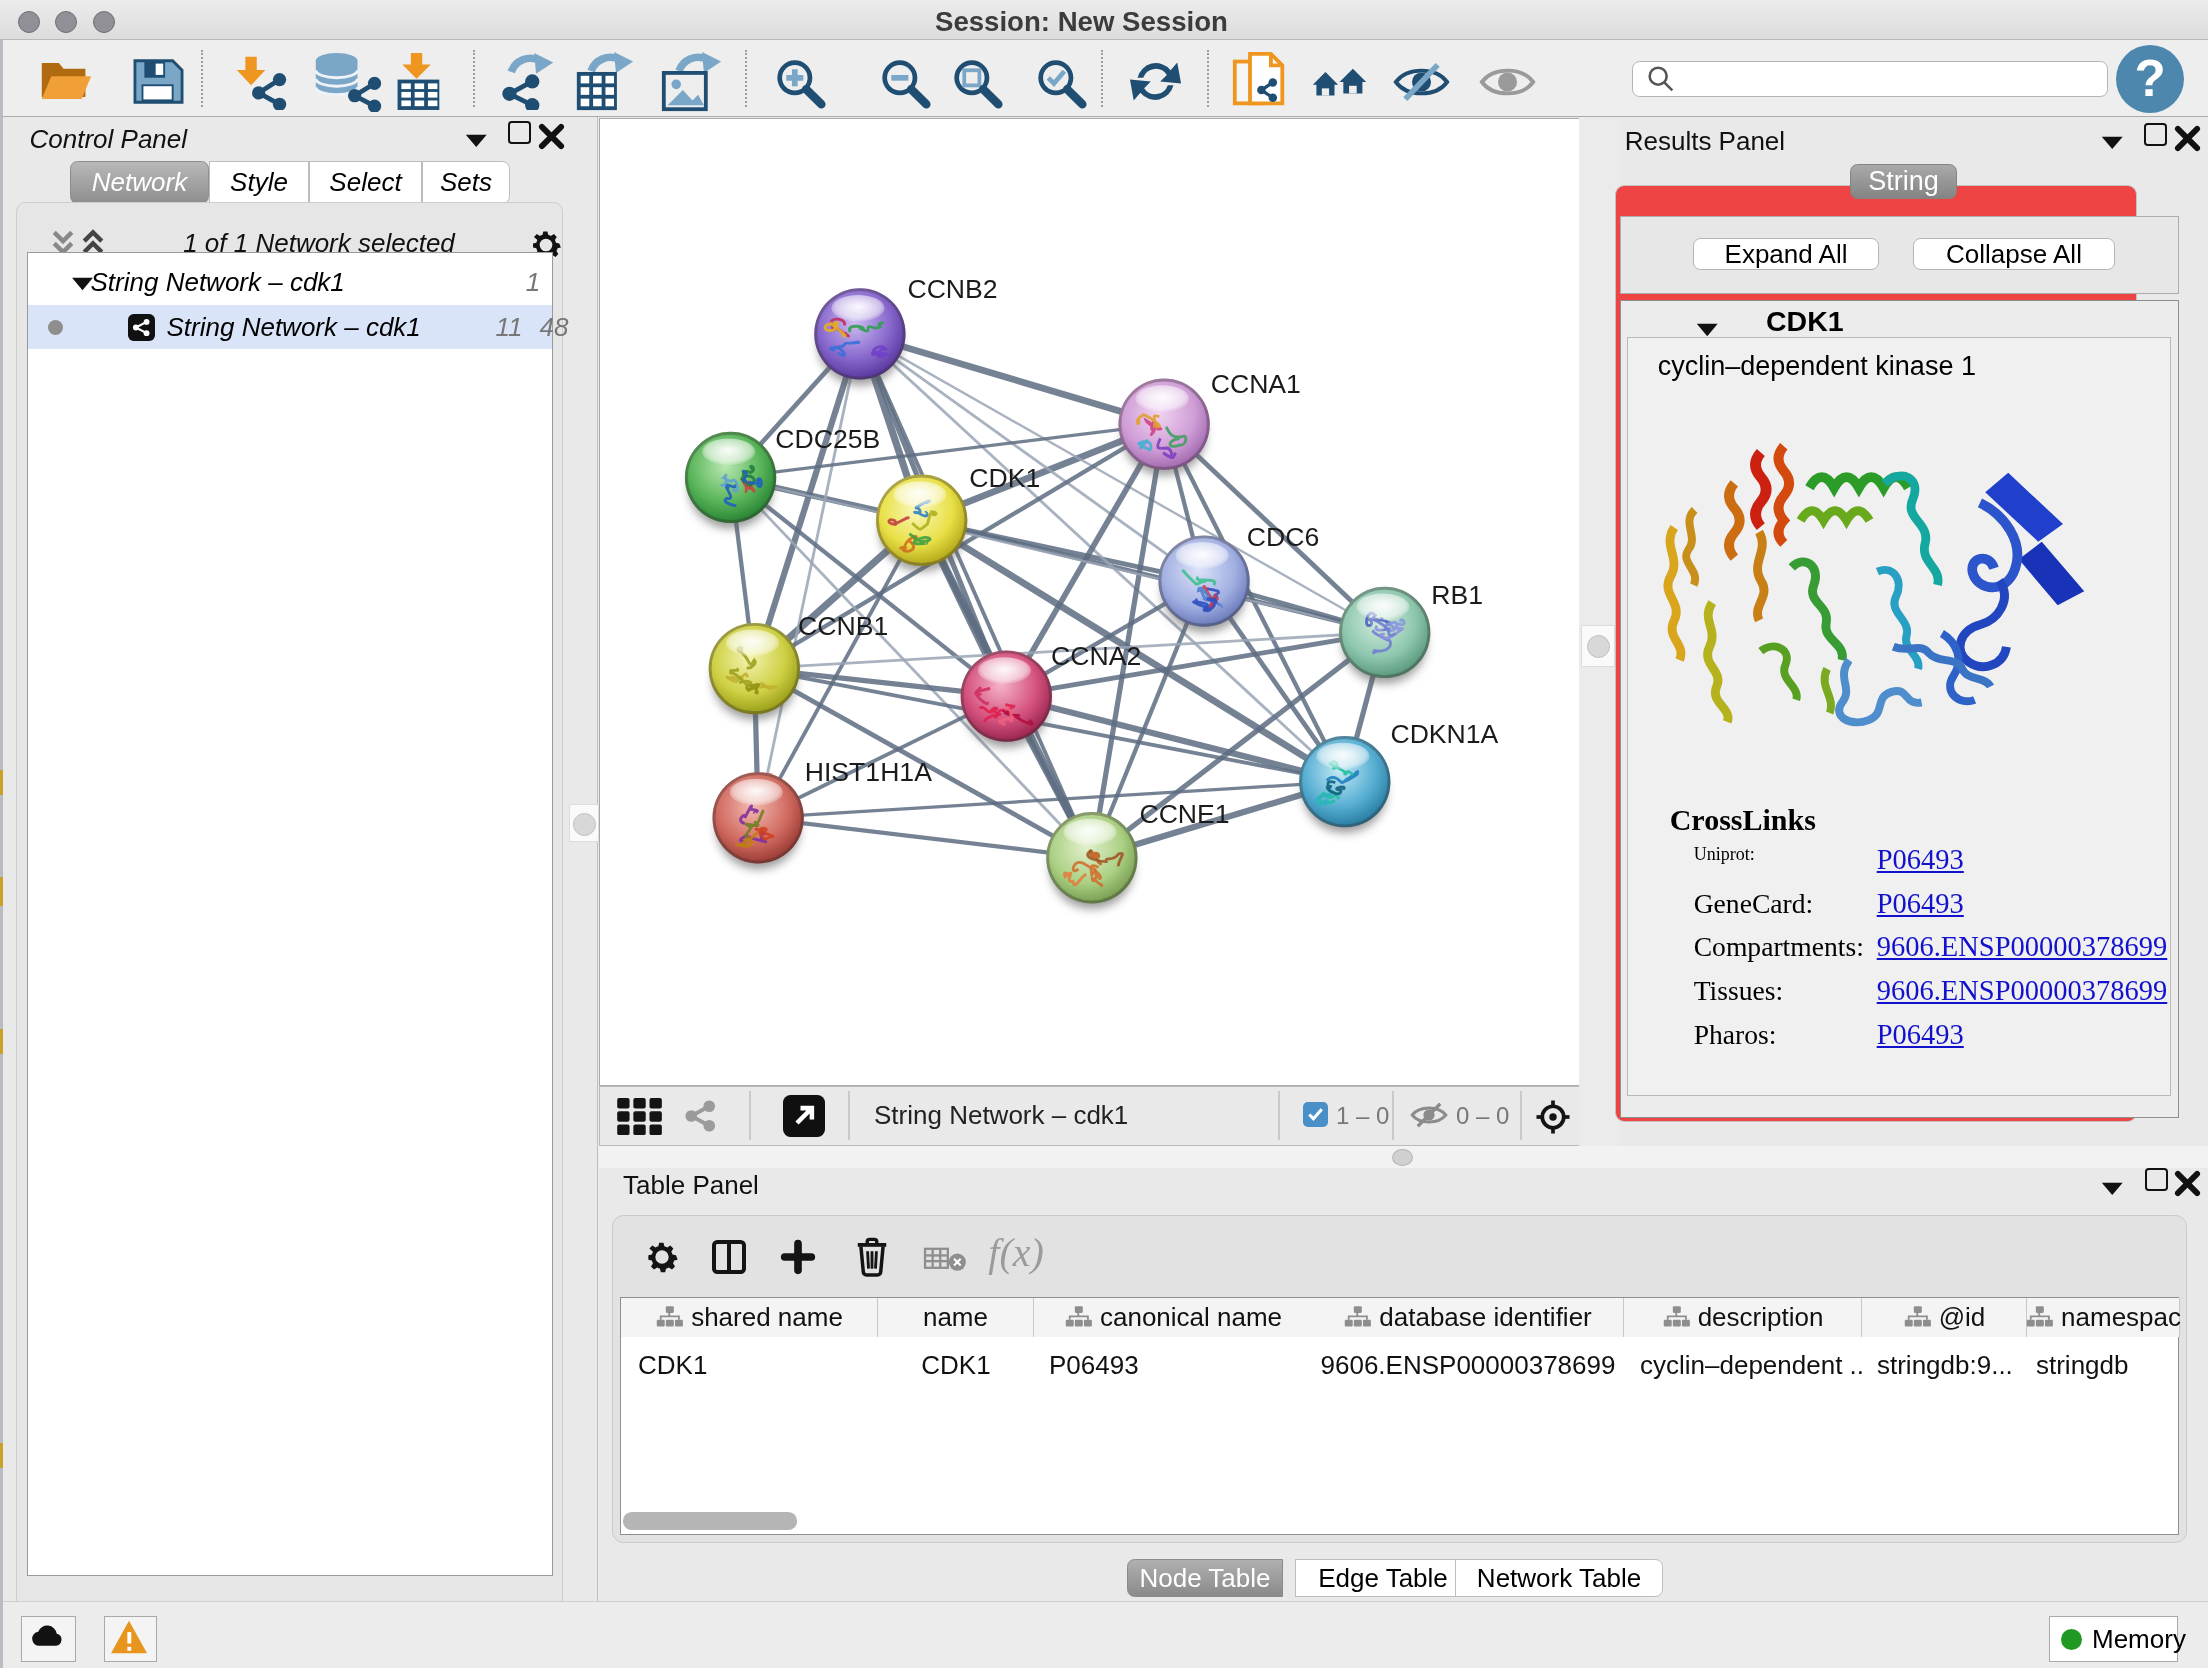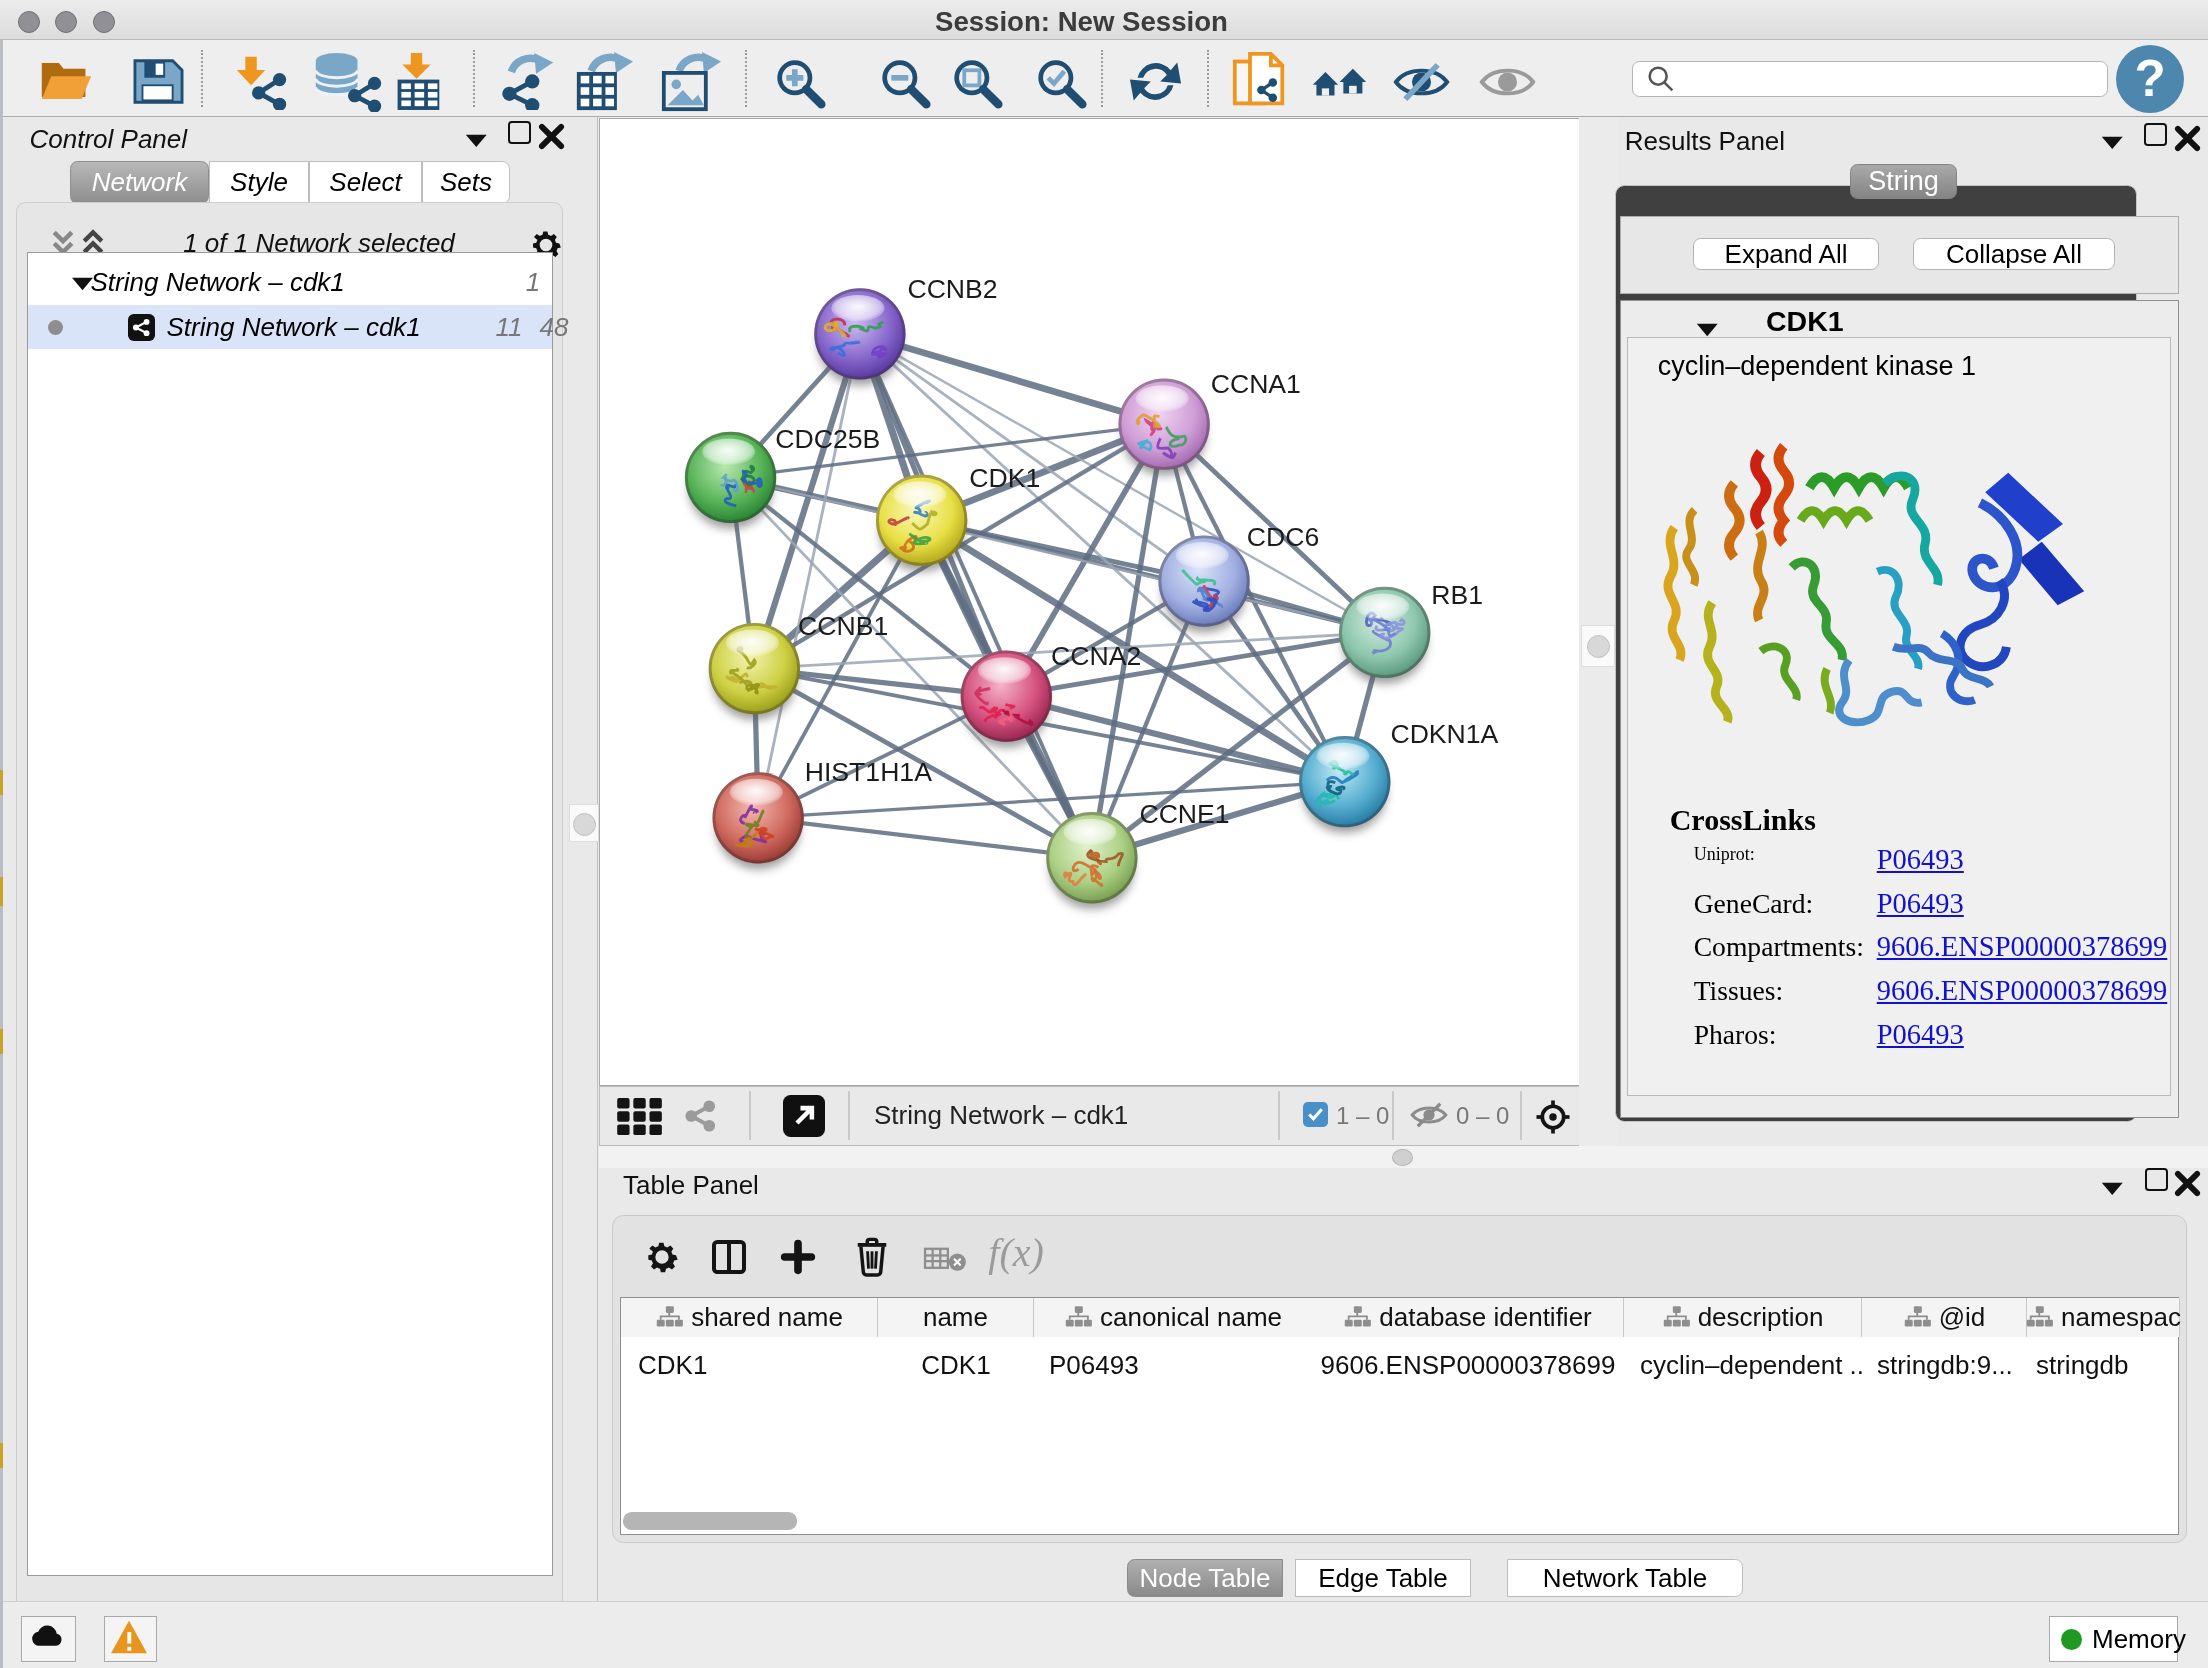--- a/index.html
+++ b/index.html
@@ -38,21 +38,21 @@
 
 
 #canvas { left:599px; top:118px; width:981px; height:968px; background:#ffffff; border:1px solid #a9a9a9; border-right:none;}
 #netbar { left:599px; top:1086px; width:981px; height:60px; background:#e9e9e9; border:1.9px solid #bababa; }
 #hdivider { left:599px; top:1146px; width:1609px; height:22px; background:#f2f2f2; }
 #vdivider { left:1579px; top:117px; width:40px; height:1029px; background:#ebebeb; }
 
 
 #rpanel { left:1619px; top:117px; width:590px; height:1029px; background:#e9e9e9; }
 #rp-tabbox { position:absolute; left:-5.7px; top:68px; width:522px; height:937px;
-  background:#404040; border:1px solid #c3c3c3; border-radius:9.5px; }
+  background:#ef4444; border:1px solid #c3c3c3; border-radius:9.5px; }
 .rbtn { position:absolute; top:25px; height:32px; background:#fff; border:1px solid #b3b3b3; border-radius:7.6px;
   font-size:26px; text-align:center; padding-top:0px; line-height:30px;}
 
 
 #tpanel { left:599px; top:1168px; width:1609px; height:433px; background:#e9e9e9; }
 #tp-box { position:absolute; left:13.3px; top:47px; width:1575px; height:328px; background:#e2e2e2;
   border:1px solid #cacaca; border-radius:11.4px; }
 #tbl { position:absolute; left:6.7px; top:81px; width:1559px; height:238px; background:#fff; border:1.9px solid #8f8f8f; }
 .th { position:absolute; top:0; height:39px; border-right:1.9px solid #c8c8c8; font-size:26px; color:#111;
   display:flex; align-items:center; justify-content:center; background:#f4f4f4;}
@@ -785,21 +785,21 @@
         <div class="td" style="left:691px;width:312px;text-align:center;padding-top:3.8px;">9606.ENSP00000378699</div>
         <div class="td" style="left:1019px;width:226px;padding-top:3.8px;">cyclin–dependent ...</div>
         <div class="td" style="left:1256px;width:149px;padding-top:3.8px;">stringdb:9...</div>
         <div class="td" style="left:1415px;width:144px;padding-top:3.8px;">stringdb</div>
       <div style="position:absolute;left:1.9px;top:214px;width:174px;height:18px;background:#b5b5b5;border-radius:8.6px;"></div>
     </div>
   </div>
   <div class="btabs">
     <div class="btab sel" style="left:528px;width:156px;top:391px;border-radius:7.6px 0 0 7.6px;">Node Table</div>
     <div class="btab" style="left:696px;width:176px;top:391px;">Edge Table</div>
-    <div class="btab" style="left:908px;width:236px;top:391px;border-radius:0 7.6px 7.6px 0;">Network Table</div>
+    <div class="btab" style="left:856px;width:208px;top:391px;border-radius:0 7.6px 7.6px 0;">Network Table</div>
   </div>
 </div>
 
 <div class="abs" id="statusbar">
   <div class="sbtn" style="left:21px;width:55px;">
     <svg width="42" height="32" viewBox="0 0 24 18" style="margin:3.8px 4.8px;">
         <path fill="#111" d="M7 14a4 4 0 01-.6-7.96A5.5 5.5 0 0117 7.1 3.5 3.5 0 0116.5 14z"></path>
       </svg>
   </div>
   <div class="sbtn" style="left:104px;width:53px;">

